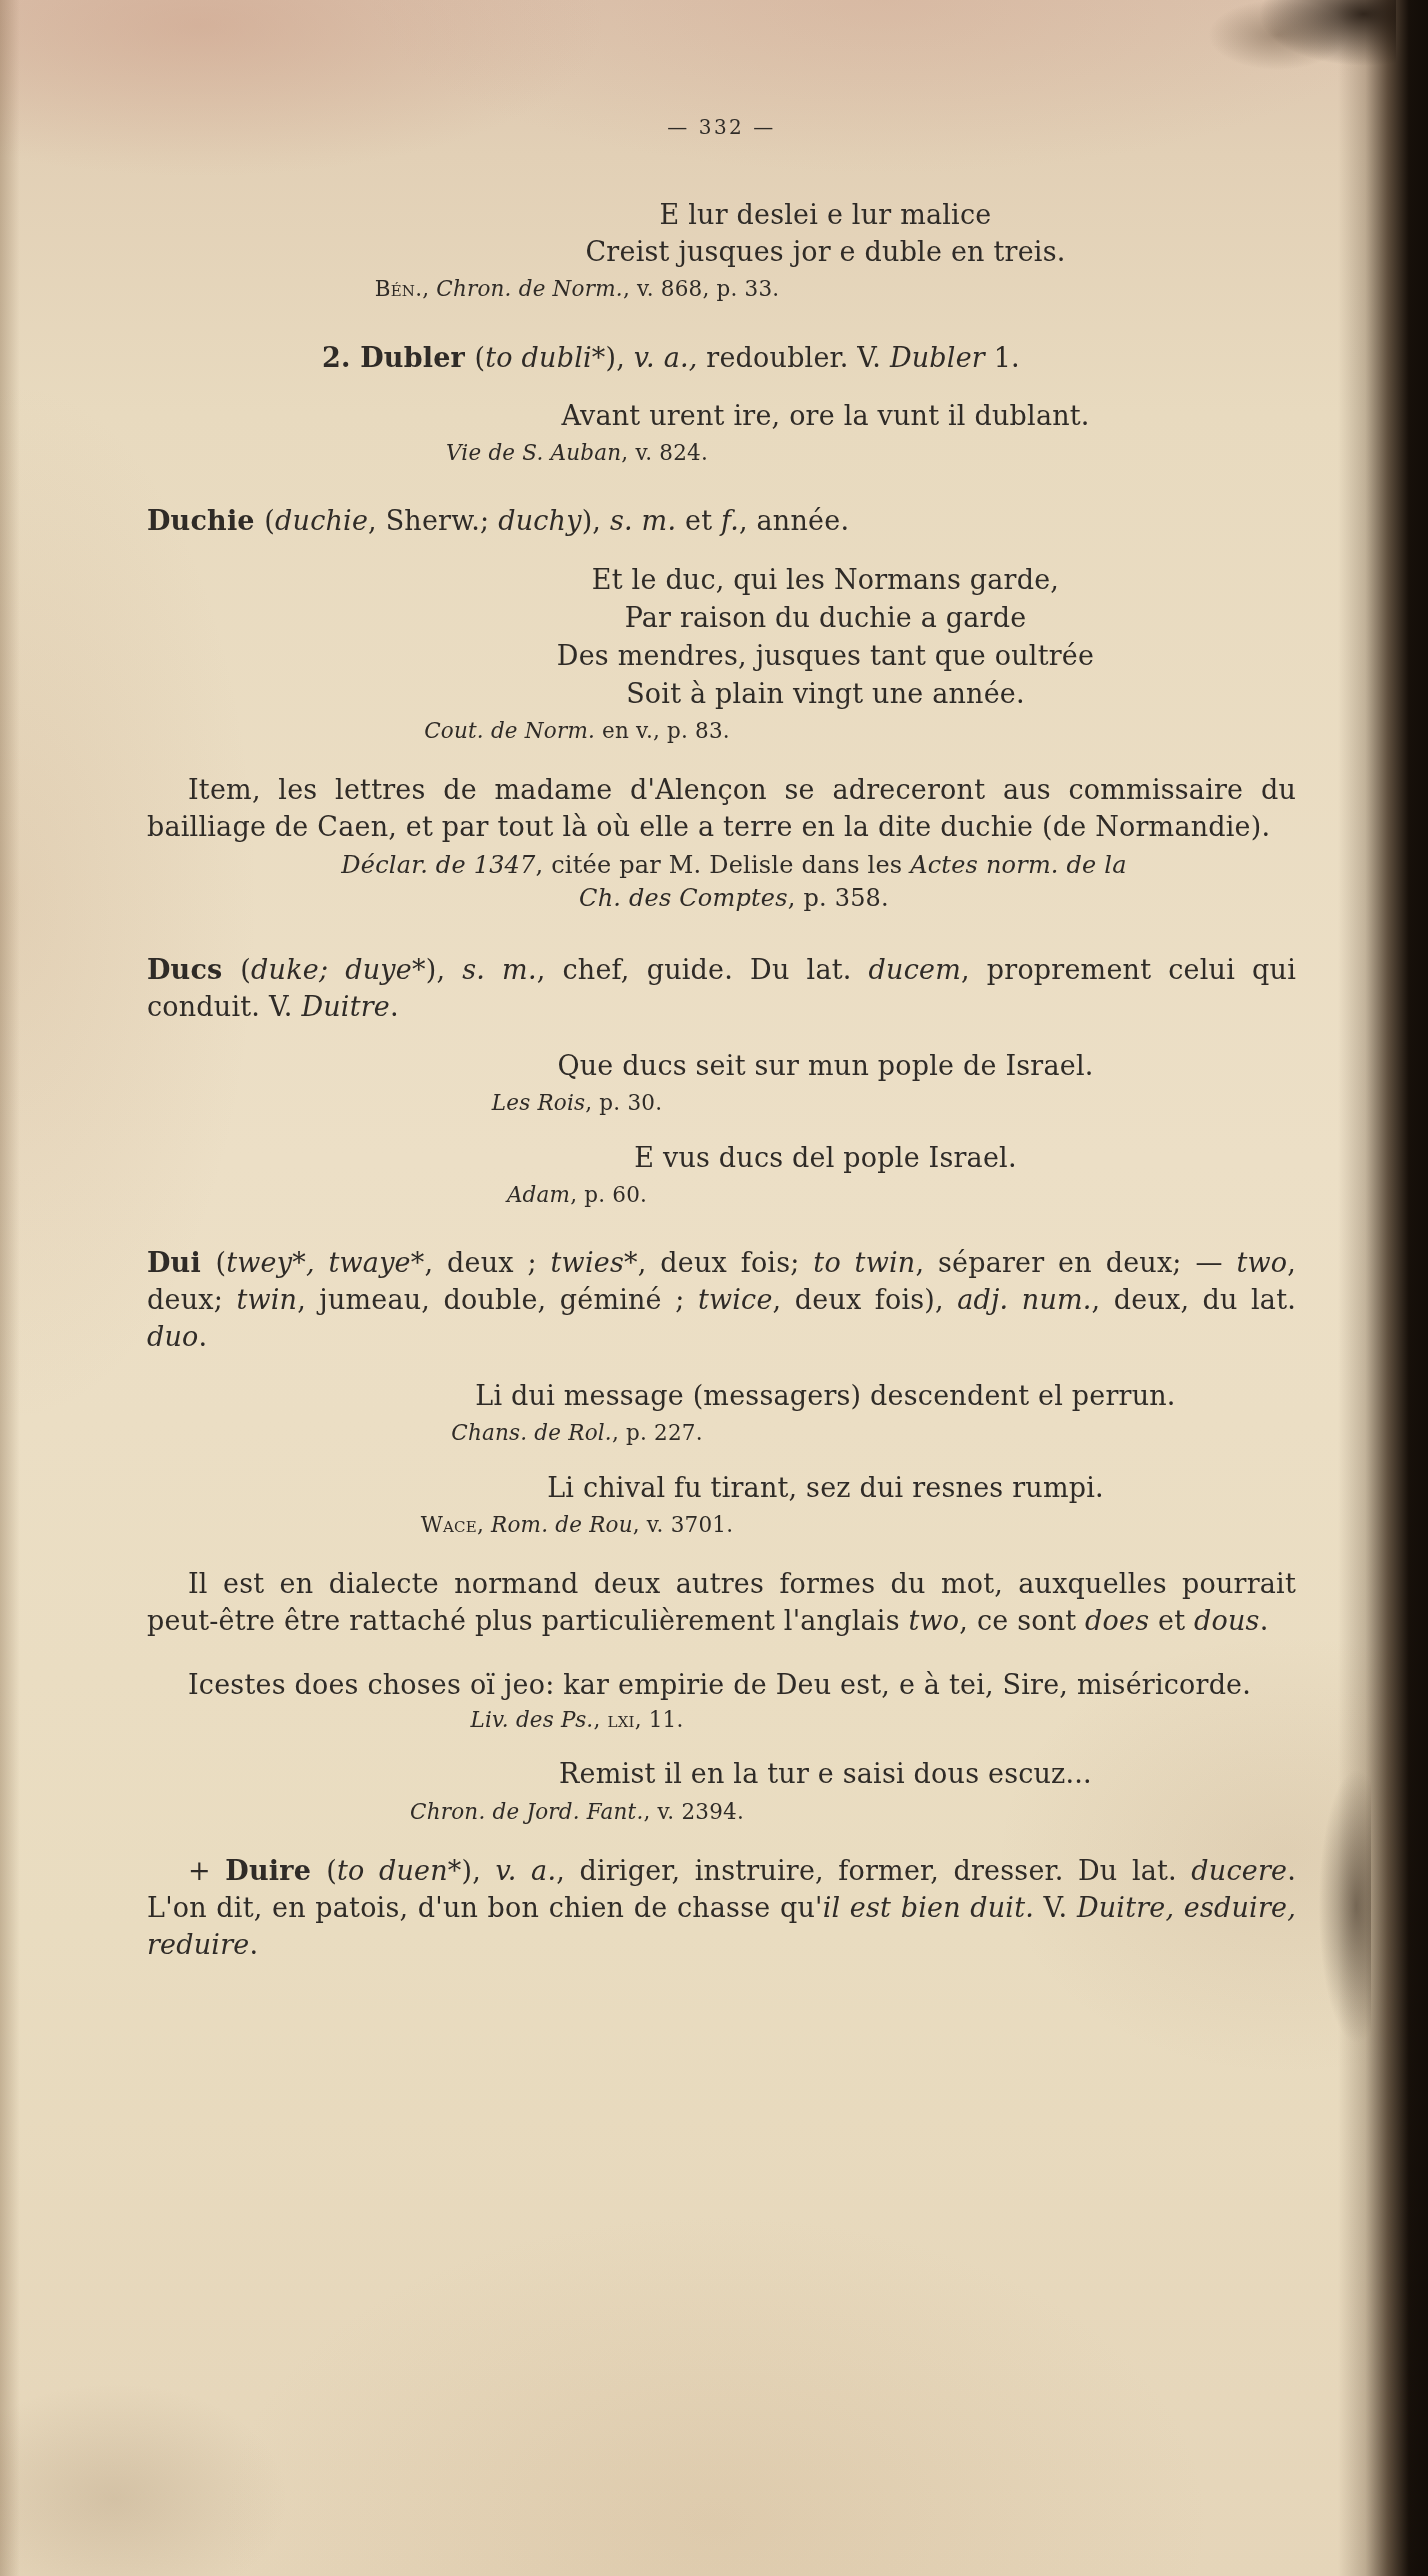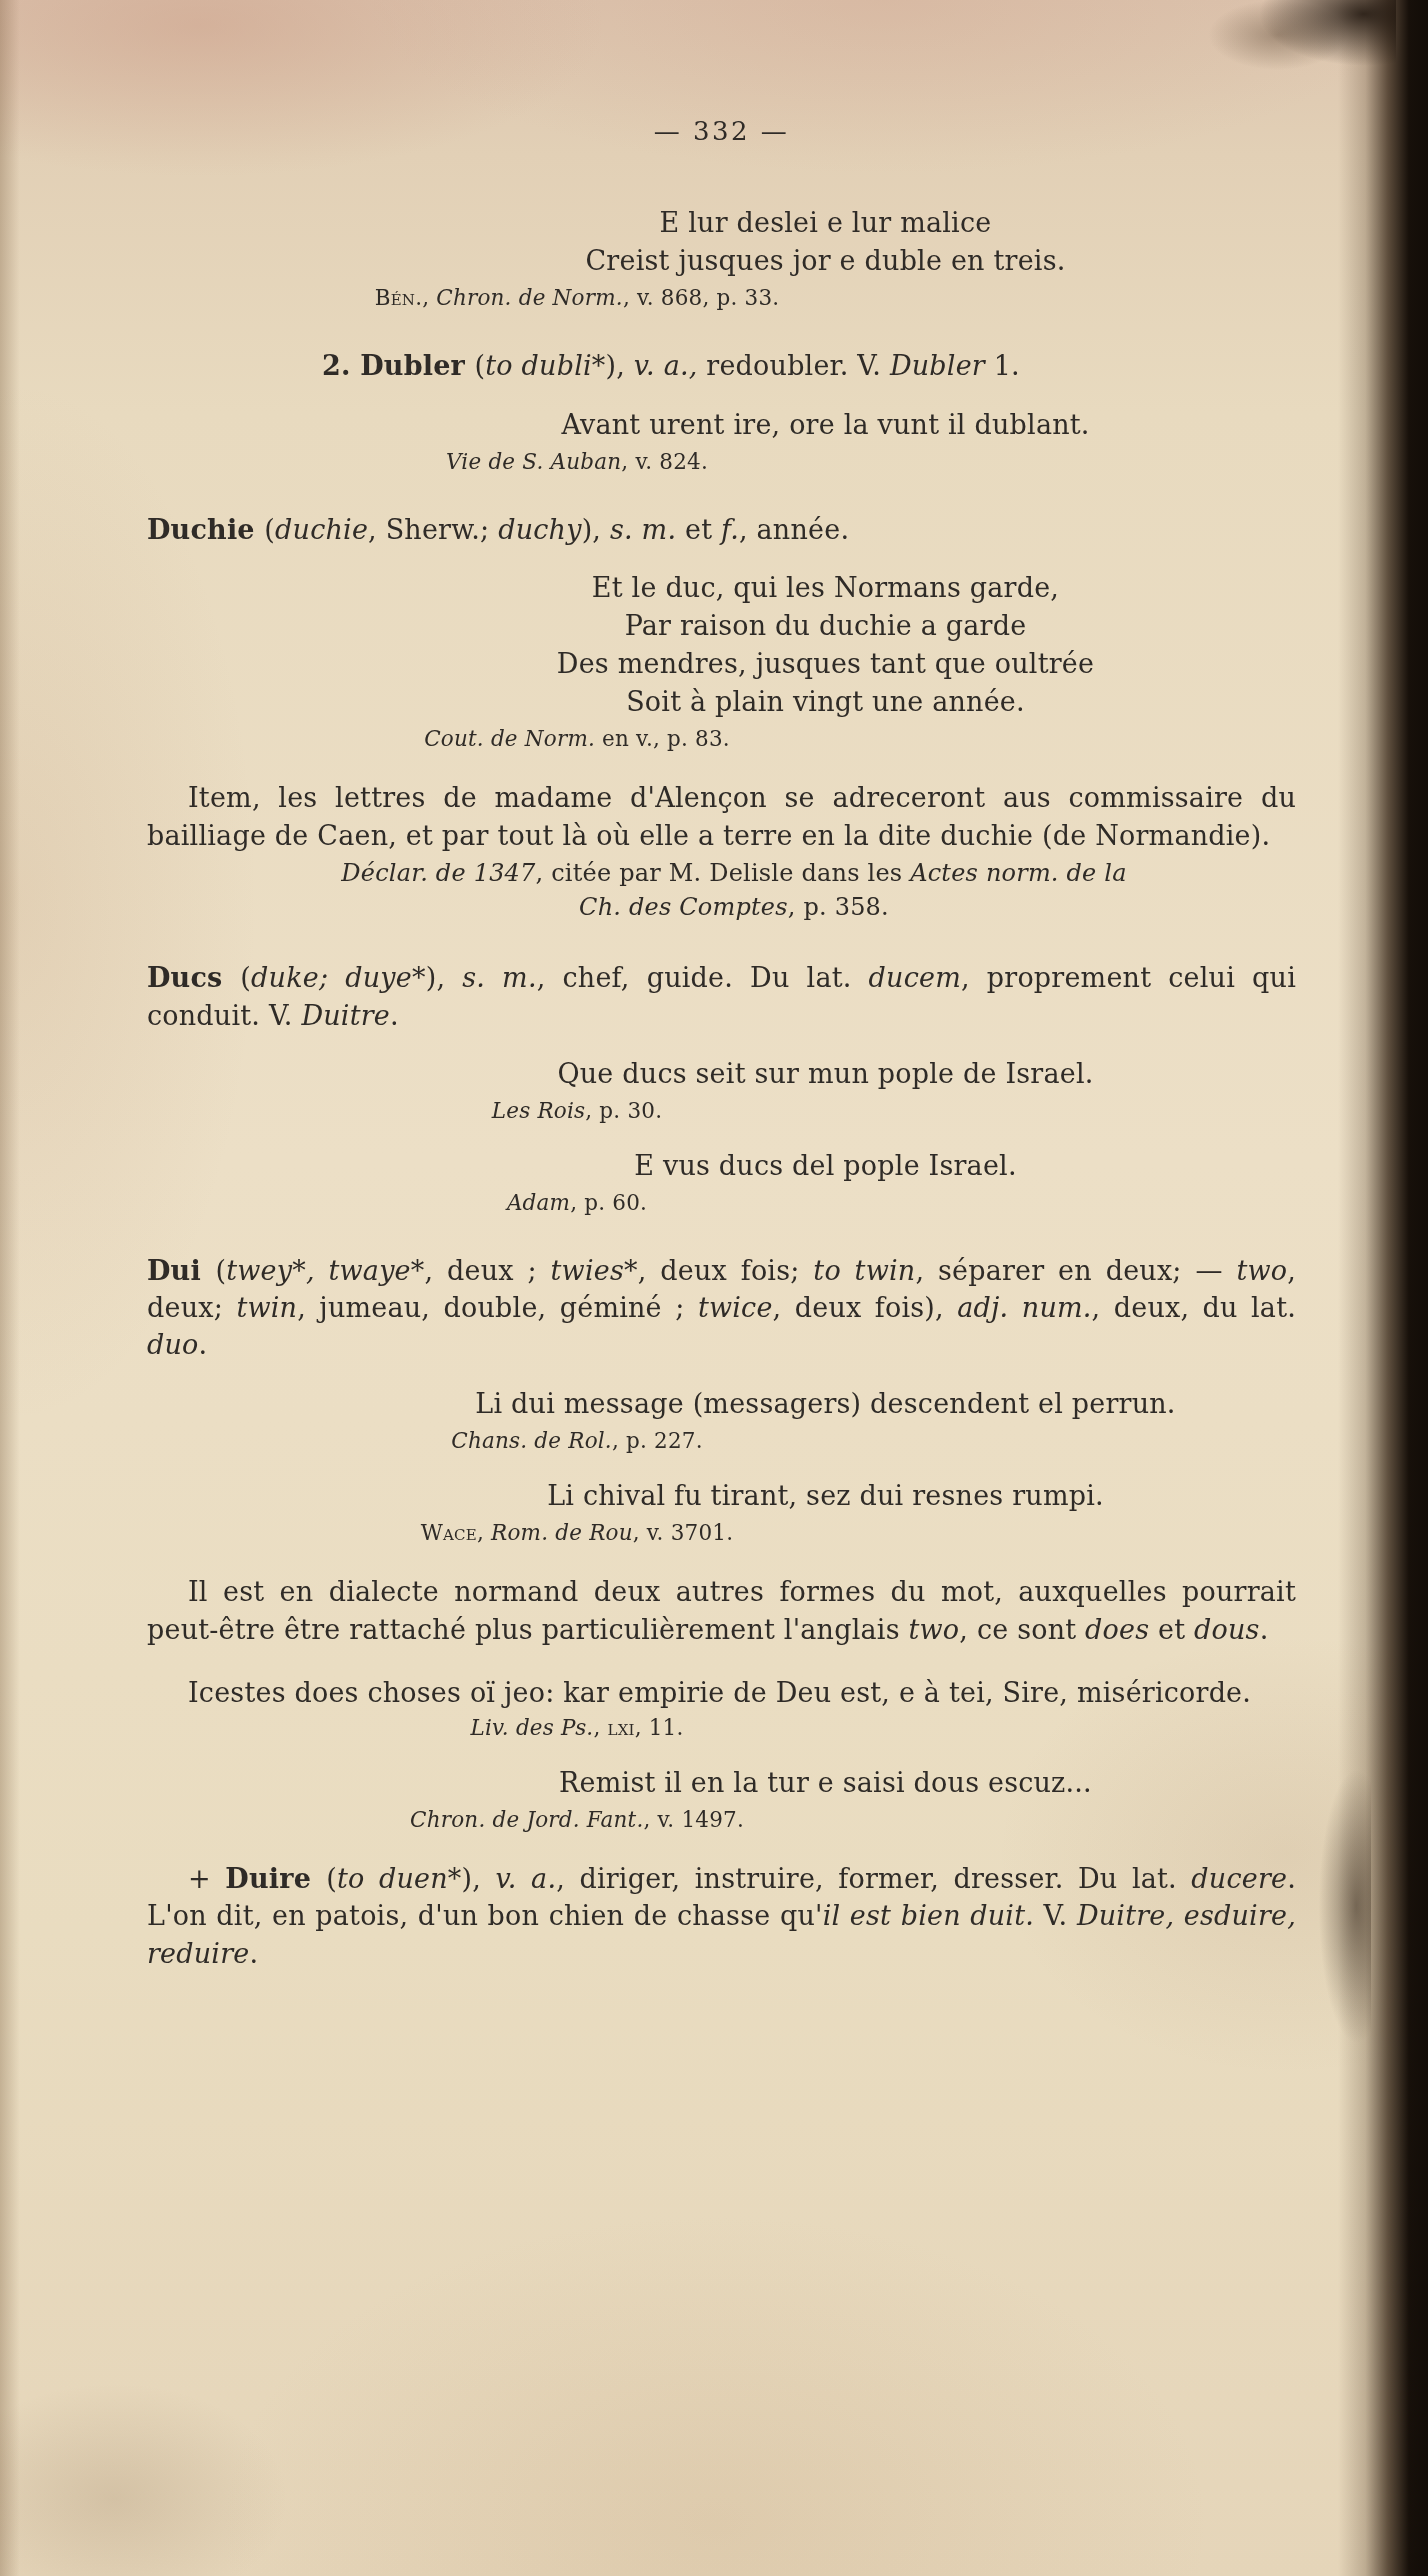--- a/index.html
+++ b/index.html
@@ -57,21 +57,21 @@
   .content{
     position:absolute;
     left:147px; top:114px;
     width:1149px;
     font-size:27px;
     line-height:1.38;
     letter-spacing:0.2px;
   }
   .page-number{
     text-align:center;
-    font-size:26px;
+    font-size:20px;
     letter-spacing:2.5px;
     margin-bottom:54px;
   }
   .block{ }
   .verse{ margin:21.5px 0 3.3px 208px; text-align:center; }
   .verse-line{ line-height:1.40; }
   .citation{
     font-size:21.5px; line-height:1.35;
     text-align:center; padding-right:289px;
     margin:1.7px 0 8.3px 0;
@@ -139,18 +139,18 @@
         <div class="block verse">
           <div class="verse-line">Li chival fu tirant, sez dui resnes rumpi.</div>
         </div>
         <div class="block citation"><span class="seg sc">Wace</span><span class="seg">, </span><span class="seg it">Rom. de Rou</span><span class="seg">, v. 3701.</span></div>
         <div class="block para"><span class="seg">Il est en dialecte normand deux autres formes du mot, auxquelles pourrait peut-être être rattaché plus particulièrement l'anglais </span><span class="seg it">two</span><span class="seg">, ce sont </span><span class="seg it">does</span><span class="seg"> et </span><span class="seg it">dous</span><span class="seg">.</span></div>
         <div class="block para"><span class="seg">Icestes does choses oï jeo: kar empirie de Deu est, e à tei, Sire, miséricorde.</span></div>
         <div class="block citation"><span class="seg it">Liv. des Ps.</span><span class="seg">, </span><span class="seg sc">lxi</span><span class="seg">, 11.</span></div>
         <div class="block verse">
           <div class="verse-line">Remist il en la tur e saisi dous escuz...</div>
         </div>
-        <div class="block citation"><span class="seg it">Chron. de Jord. Fant.</span><span class="seg">, v. 1497.</span></div>
+        <div class="block citation"><span class="seg it">Chron. de Jord. Fant.</span><span class="seg">, v. 2394.</span></div>
         <div class="block para"><span class="seg">+ </span><span class="seg bd">Duire </span><span class="seg">(</span><span class="seg it">to duen*</span><span class="seg">), </span><span class="seg it">v. a.</span><span class="seg">, diriger, instruire, former, dresser. Du lat. </span><span class="seg it">ducere</span><span class="seg">. L'on dit, en patois, d'un bon chien de chasse qu'</span><span class="seg it">il est bien duit.</span><span class="seg"> V. </span><span class="seg it">Duitre, esduire, reduire</span><span class="seg">.</span></div>
       </div>
   </div>
 </div>
 
 
 </body></html>

